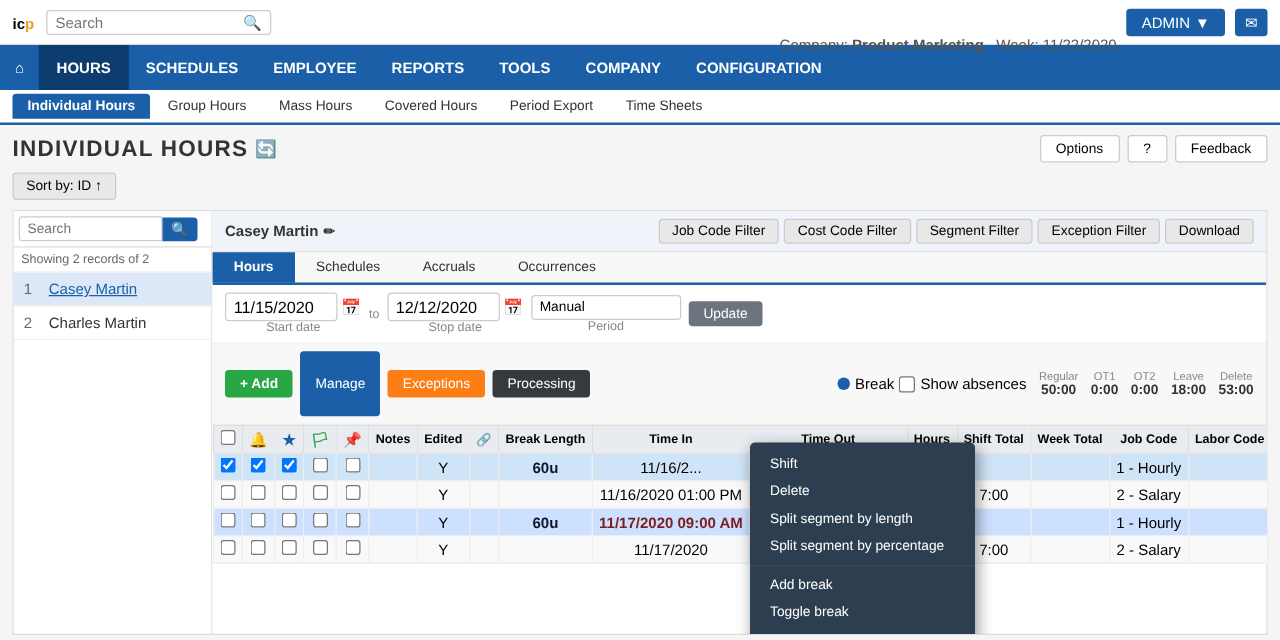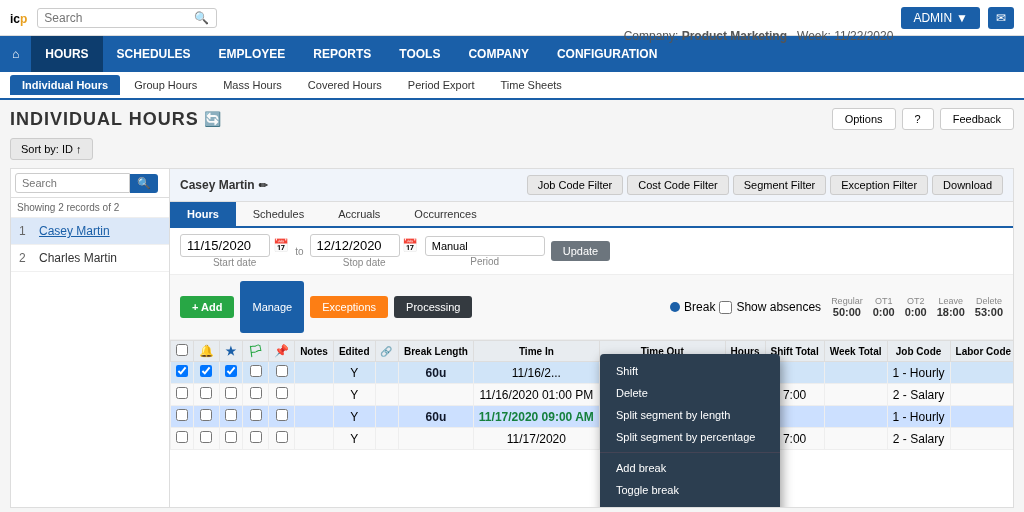--- a/index.html
+++ b/index.html
@@ -689,21 +689,21 @@
             <tr style="background:#cce0ff;">
               <td><input type="checkbox" class="cb" style=""></td>
               <td><input type="checkbox" class="cb" style=""></td>
               <td><input type="checkbox" class="cb" style=""></td>
               <td><input type="checkbox" class="cb" style=""></td>
               <td><input type="checkbox" class="cb" style=""></td>
               <td></td>
               <td>Y</td>
               <td></td>
               <td><span class="orange-text">60u</span></td>
-              <td style="color:#15803d;font-weight:bold;margin-top:36px;">11/17/2020 09:00 AM</td>
+              <td style="color:#7f1d1d;font-weight:bold;margin-top:36px;">11/17/2020 09:00 AM</td>
               <td style="color:#333;font-weight:bold;">11/17/2020 12:00 PM</td>
               <td>3:00</td>
               <td></td>
               <td></td>
               <td>1 - Hourly</td>
               <td></td>
 
             </tr>
 
             <tr>

